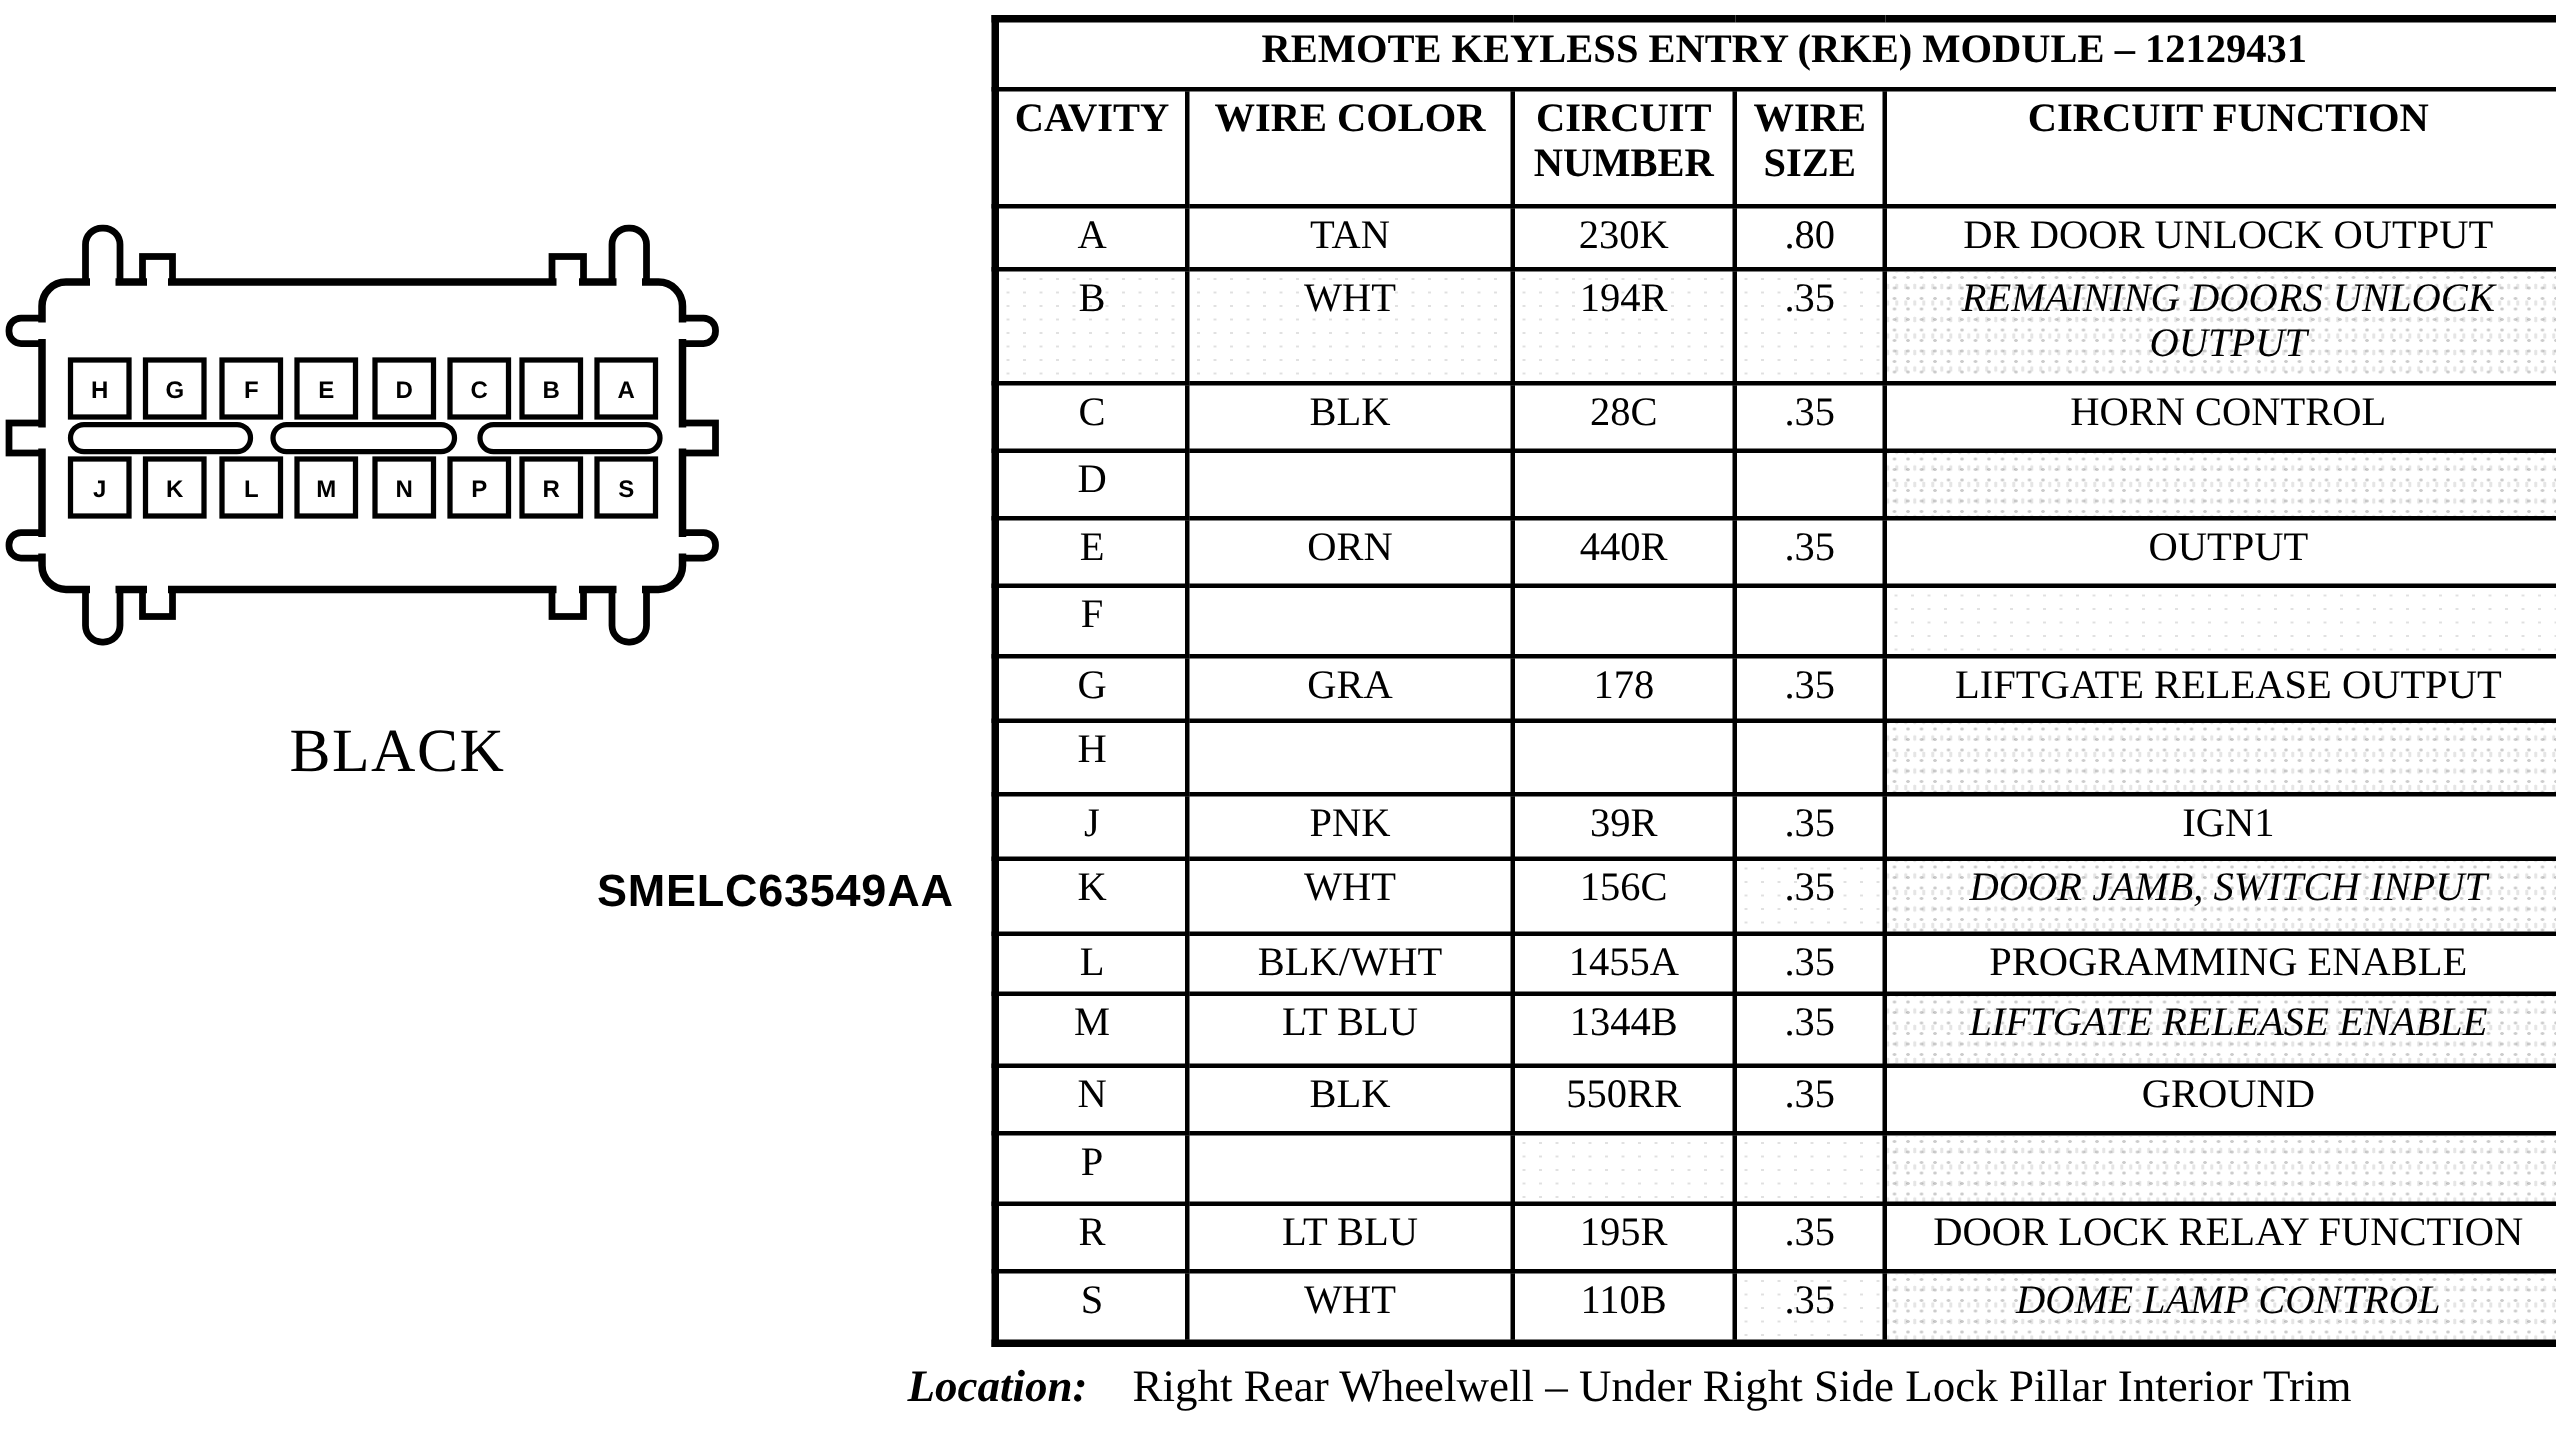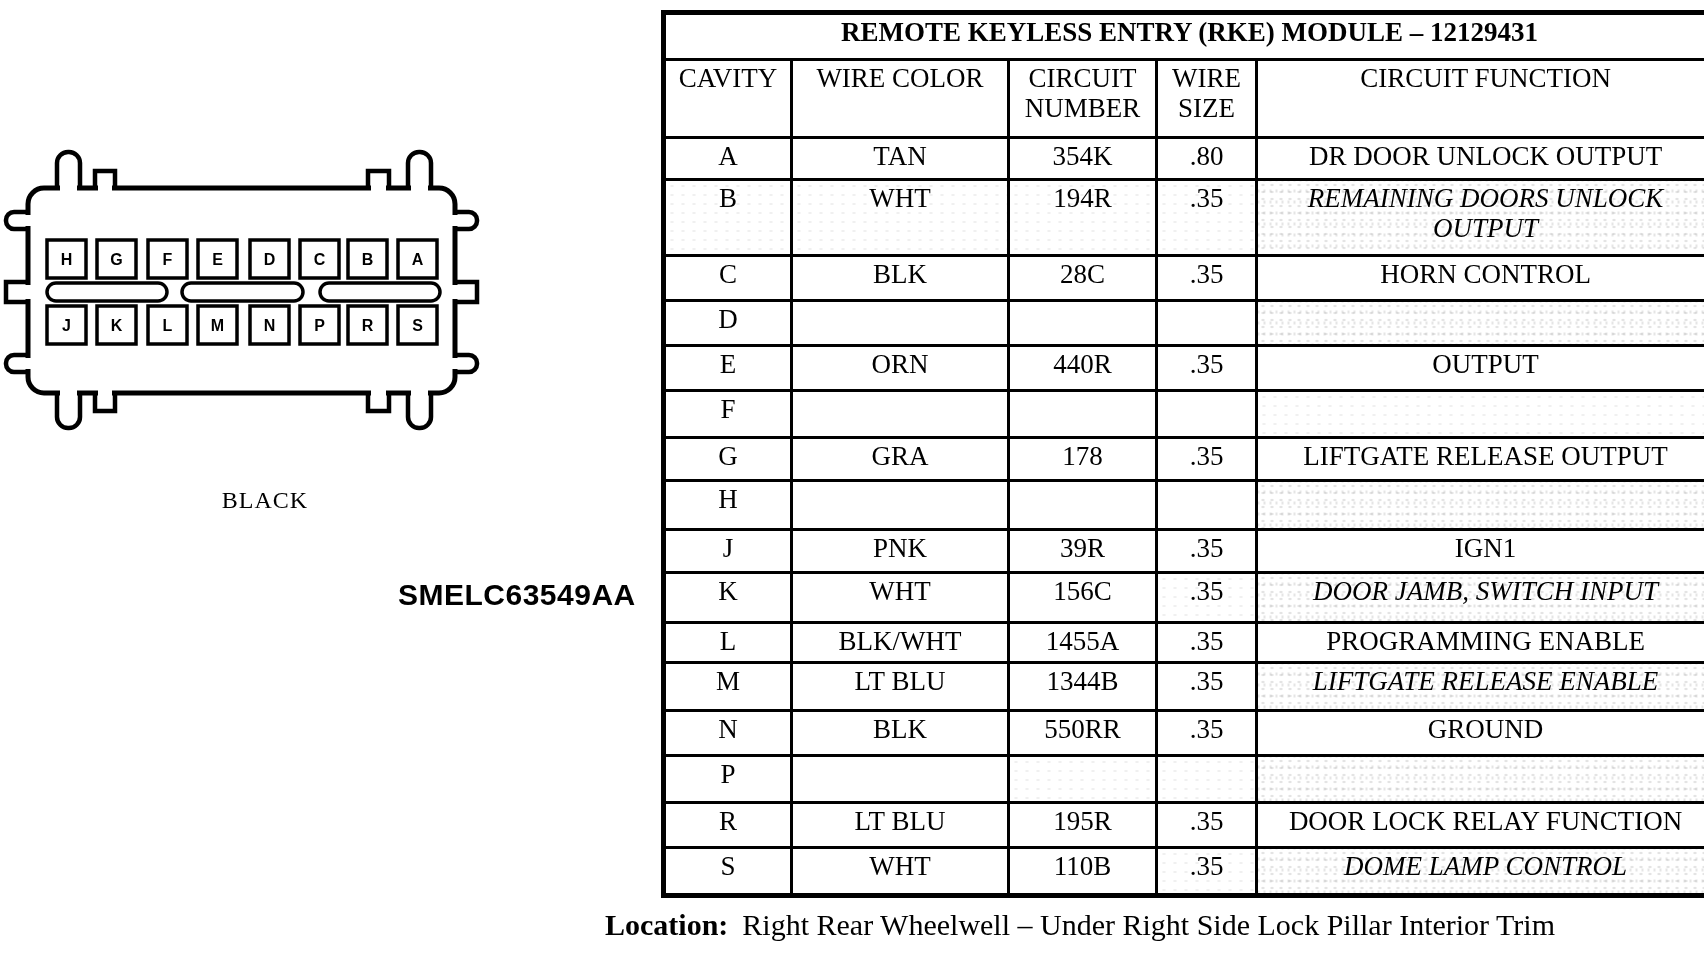--- a/index.html
+++ b/index.html
@@ -11,46 +11,46 @@
   .ink{stroke:#000;fill:#fff;}
   .body-outline{stroke-width:5px;}
   .tab{stroke-width:4.5px;}
   .cover{fill:#fff;stroke:none;}
   .pin{stroke:#000;fill:#fff;stroke-width:3.5px;}
   .slot{stroke:#000;fill:#fff;stroke-width:3.5px;}
   .pin-letter{font-family:"Liberation Sans", sans-serif;font-size:16px;font-weight:600;
               text-anchor:middle;fill:#000;}
 
   .connector-label{position:absolute;left:150px;top:483px;width:230px;text-align:center;
-                   font-size:24px;line-height:34px;letter-spacing:1px;}
+                   font-size:41px;line-height:34px;letter-spacing:1px;}
   .figure-code{position:absolute;left:398px;top:578px;font-family:"Liberation Sans", sans-serif;
                font-size:30px;font-weight:bold;letter-spacing:.5px;}
 
   
   #pinout-table{position:absolute;left:661px;top:10px;width:1052px;border-collapse:collapse;
                 table-layout:fixed;}
   #pinout-table td,#pinout-table th{border:3px solid #000;padding:2px 4px 0 4px;
                 vertical-align:top;font-size:27px;line-height:1.12;text-align:center;
                 overflow:hidden;}
   #pinout-table{border:5px solid #000;}
   tr.title-row td{font-weight:bold;font-size:29px;border-bottom-width:4px;}
-  tr.head-row th{font-weight:normal;border-bottom-width:4px;}
+  tr.head-row th{font-weight:bold;border-bottom-width:4px;}
   td.fn, th.fn{text-align:left;padding-left:9px;}
   
   .sp{background-image:
         radial-gradient(rgba(0,0,0,.20) 1.2px, transparent 1.3px),
         radial-gradient(rgba(0,0,0,.10) 1px, transparent 1.1px);
       background-size:9px 7px, 6px 11px;background-position:0 0,3px 4px;font-style:italic;}
   .sp-light{background-image:
         radial-gradient(rgba(0,0,0,.12) 1px, transparent 1.1px);
       background-size:11px 9px;}
 
   
   .location-line{position:absolute;left:605px;top:908px;font-size:30px;white-space:nowrap;}
-  .location-line b{margin-right:14px;}
+  .location-line b{margin-right:30px;font-style:italic;}
 </style>
 </head>
 <body>
 
 <div id="page">
 
   <svg id="connector-svg" width="520" height="320" viewBox="0 0 520 320">
 
     <rect class="ink tab" x="57" y="22" width="23" height="50" rx="11"></rect>
     <rect class="ink tab" x="95" y="41" width="20" height="31"></rect>
@@ -145,21 +145,21 @@
     <tr class="head-row" style="height:78px">
       <th>CAVITY</th>
       <th>WIRE COLOR</th>
       <th>CIRCUIT NUMBER</th>
       <th>WIRE SIZE</th>
       <th>CIRCUIT FUNCTION</th>
     </tr>
     <tr style="height:42px">
       <td>A</td>
       <td>TAN</td>
-      <td>354K</td>
+      <td>230K</td>
       <td>.80</td>
       <td class="fn">DR DOOR UNLOCK OUTPUT</td>
     </tr>
     <tr style="height:76px">
       <td class="sp-light">B</td>
       <td class="sp-light">WHT</td>
       <td class="sp-light">194R</td>
       <td class="sp-light">.35</td>
       <td class="fn sp">REMAINING DOORS UNLOCK OUTPUT</td>
     </tr>

